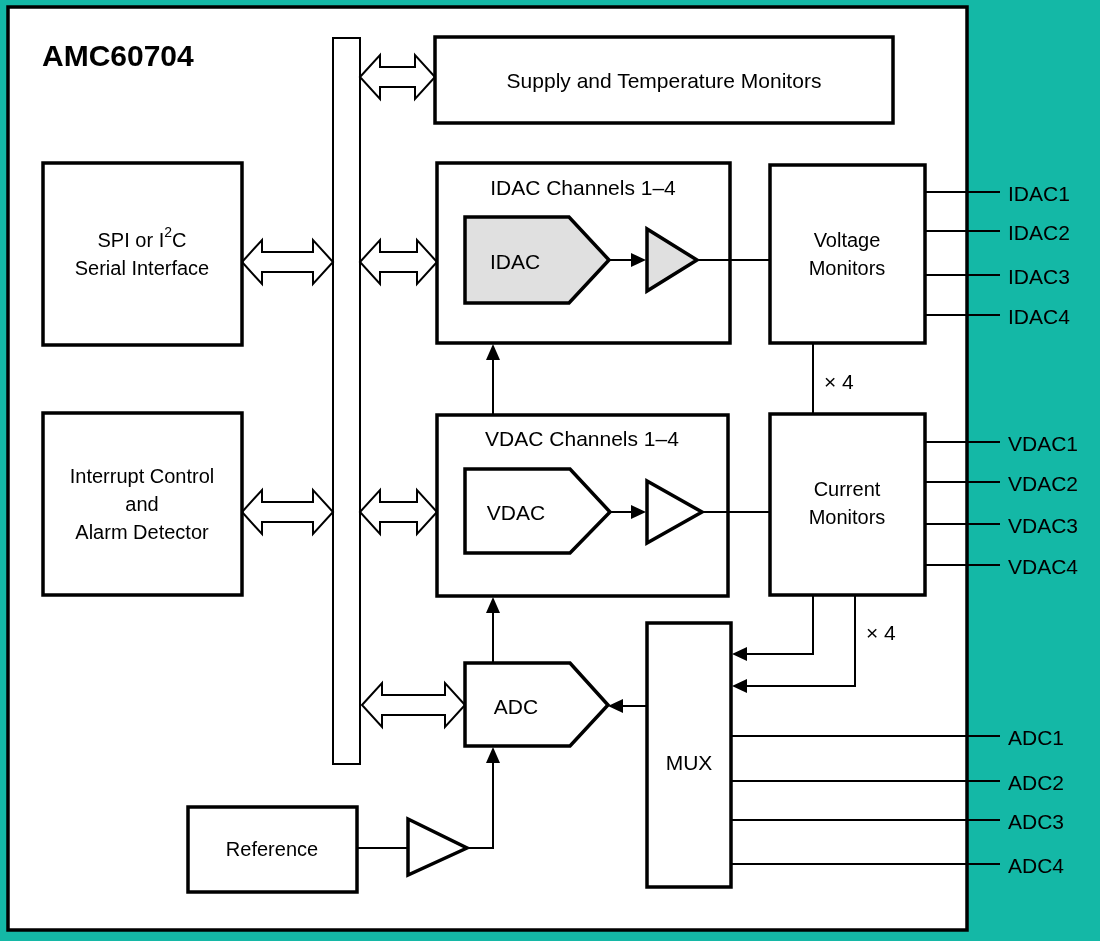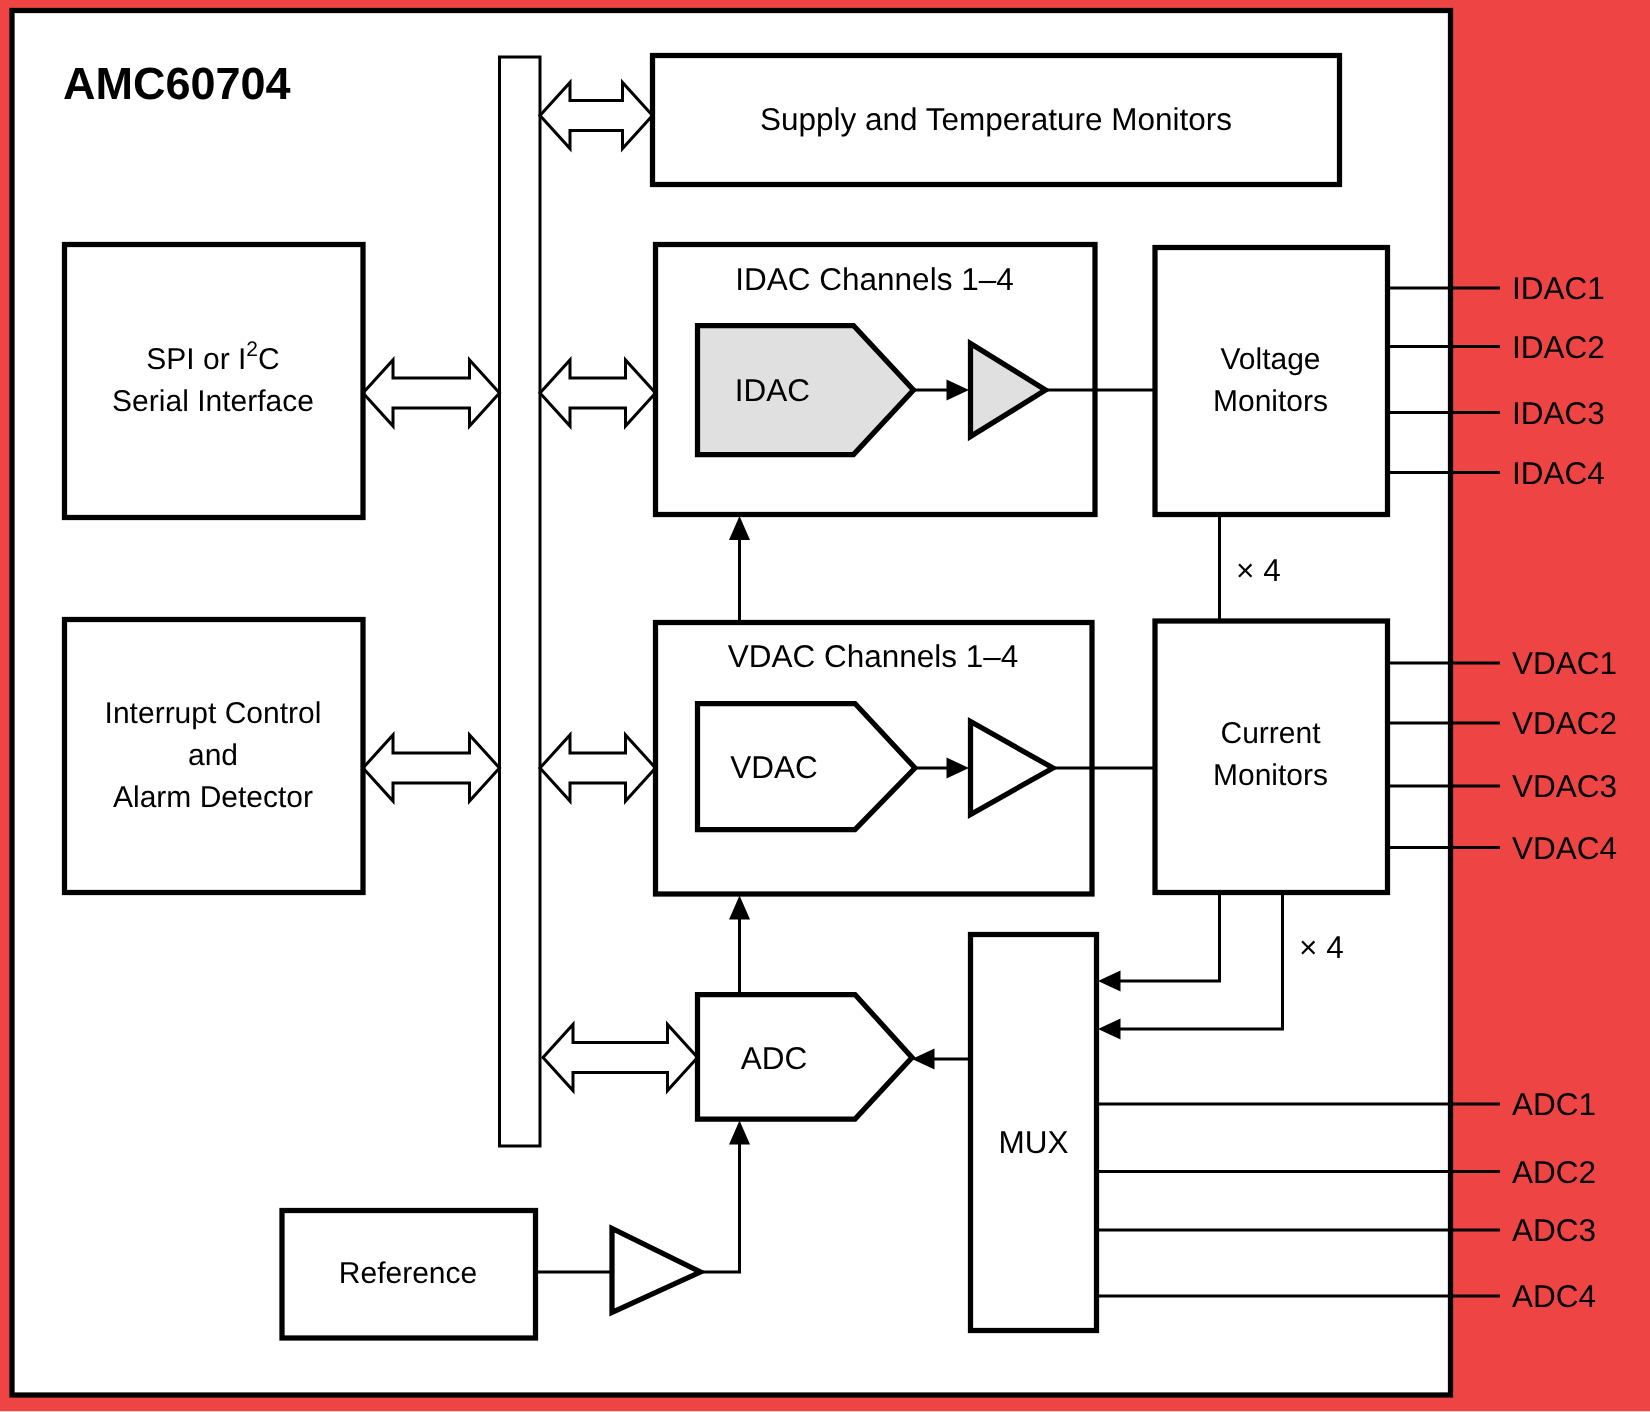--- a/index.html
+++ b/index.html
@@ -1,16 +1,16 @@
 <!DOCTYPE html>
 <html><head>
 <meta charset="utf-8">
 <style>
   html, body { margin: 0; padding: 0; background: #ffffff; }
-  .stage { width: 1100px; height: 941px; position: relative; background: #ef4444; }
+  .stage { width: 1100px; height: 941px; position: relative; background: #14b8a6; }
   svg { font-family: "Liberation Sans", sans-serif; display: block; }
   text { fill: #000000; }
   .box { fill: #ffffff; stroke: #000000; stroke-width: 3.5; }
   .thinbar { fill: #ffffff; stroke: #000000; stroke-width: 2; }
   .shape { stroke: #000000; stroke-width: 3.5; stroke-linejoin: miter; }
   .wire { stroke: #000000; stroke-width: 2; fill: none; }
   .pinwire { stroke: #000000; stroke-width: 2; fill: none; }
   .ah { fill: #000000; stroke: none; }
   .biarrow { fill: #ffffff; stroke: #000000; stroke-width: 2; stroke-linejoin: miter; }
   .lbl { font-size: 20px; }

